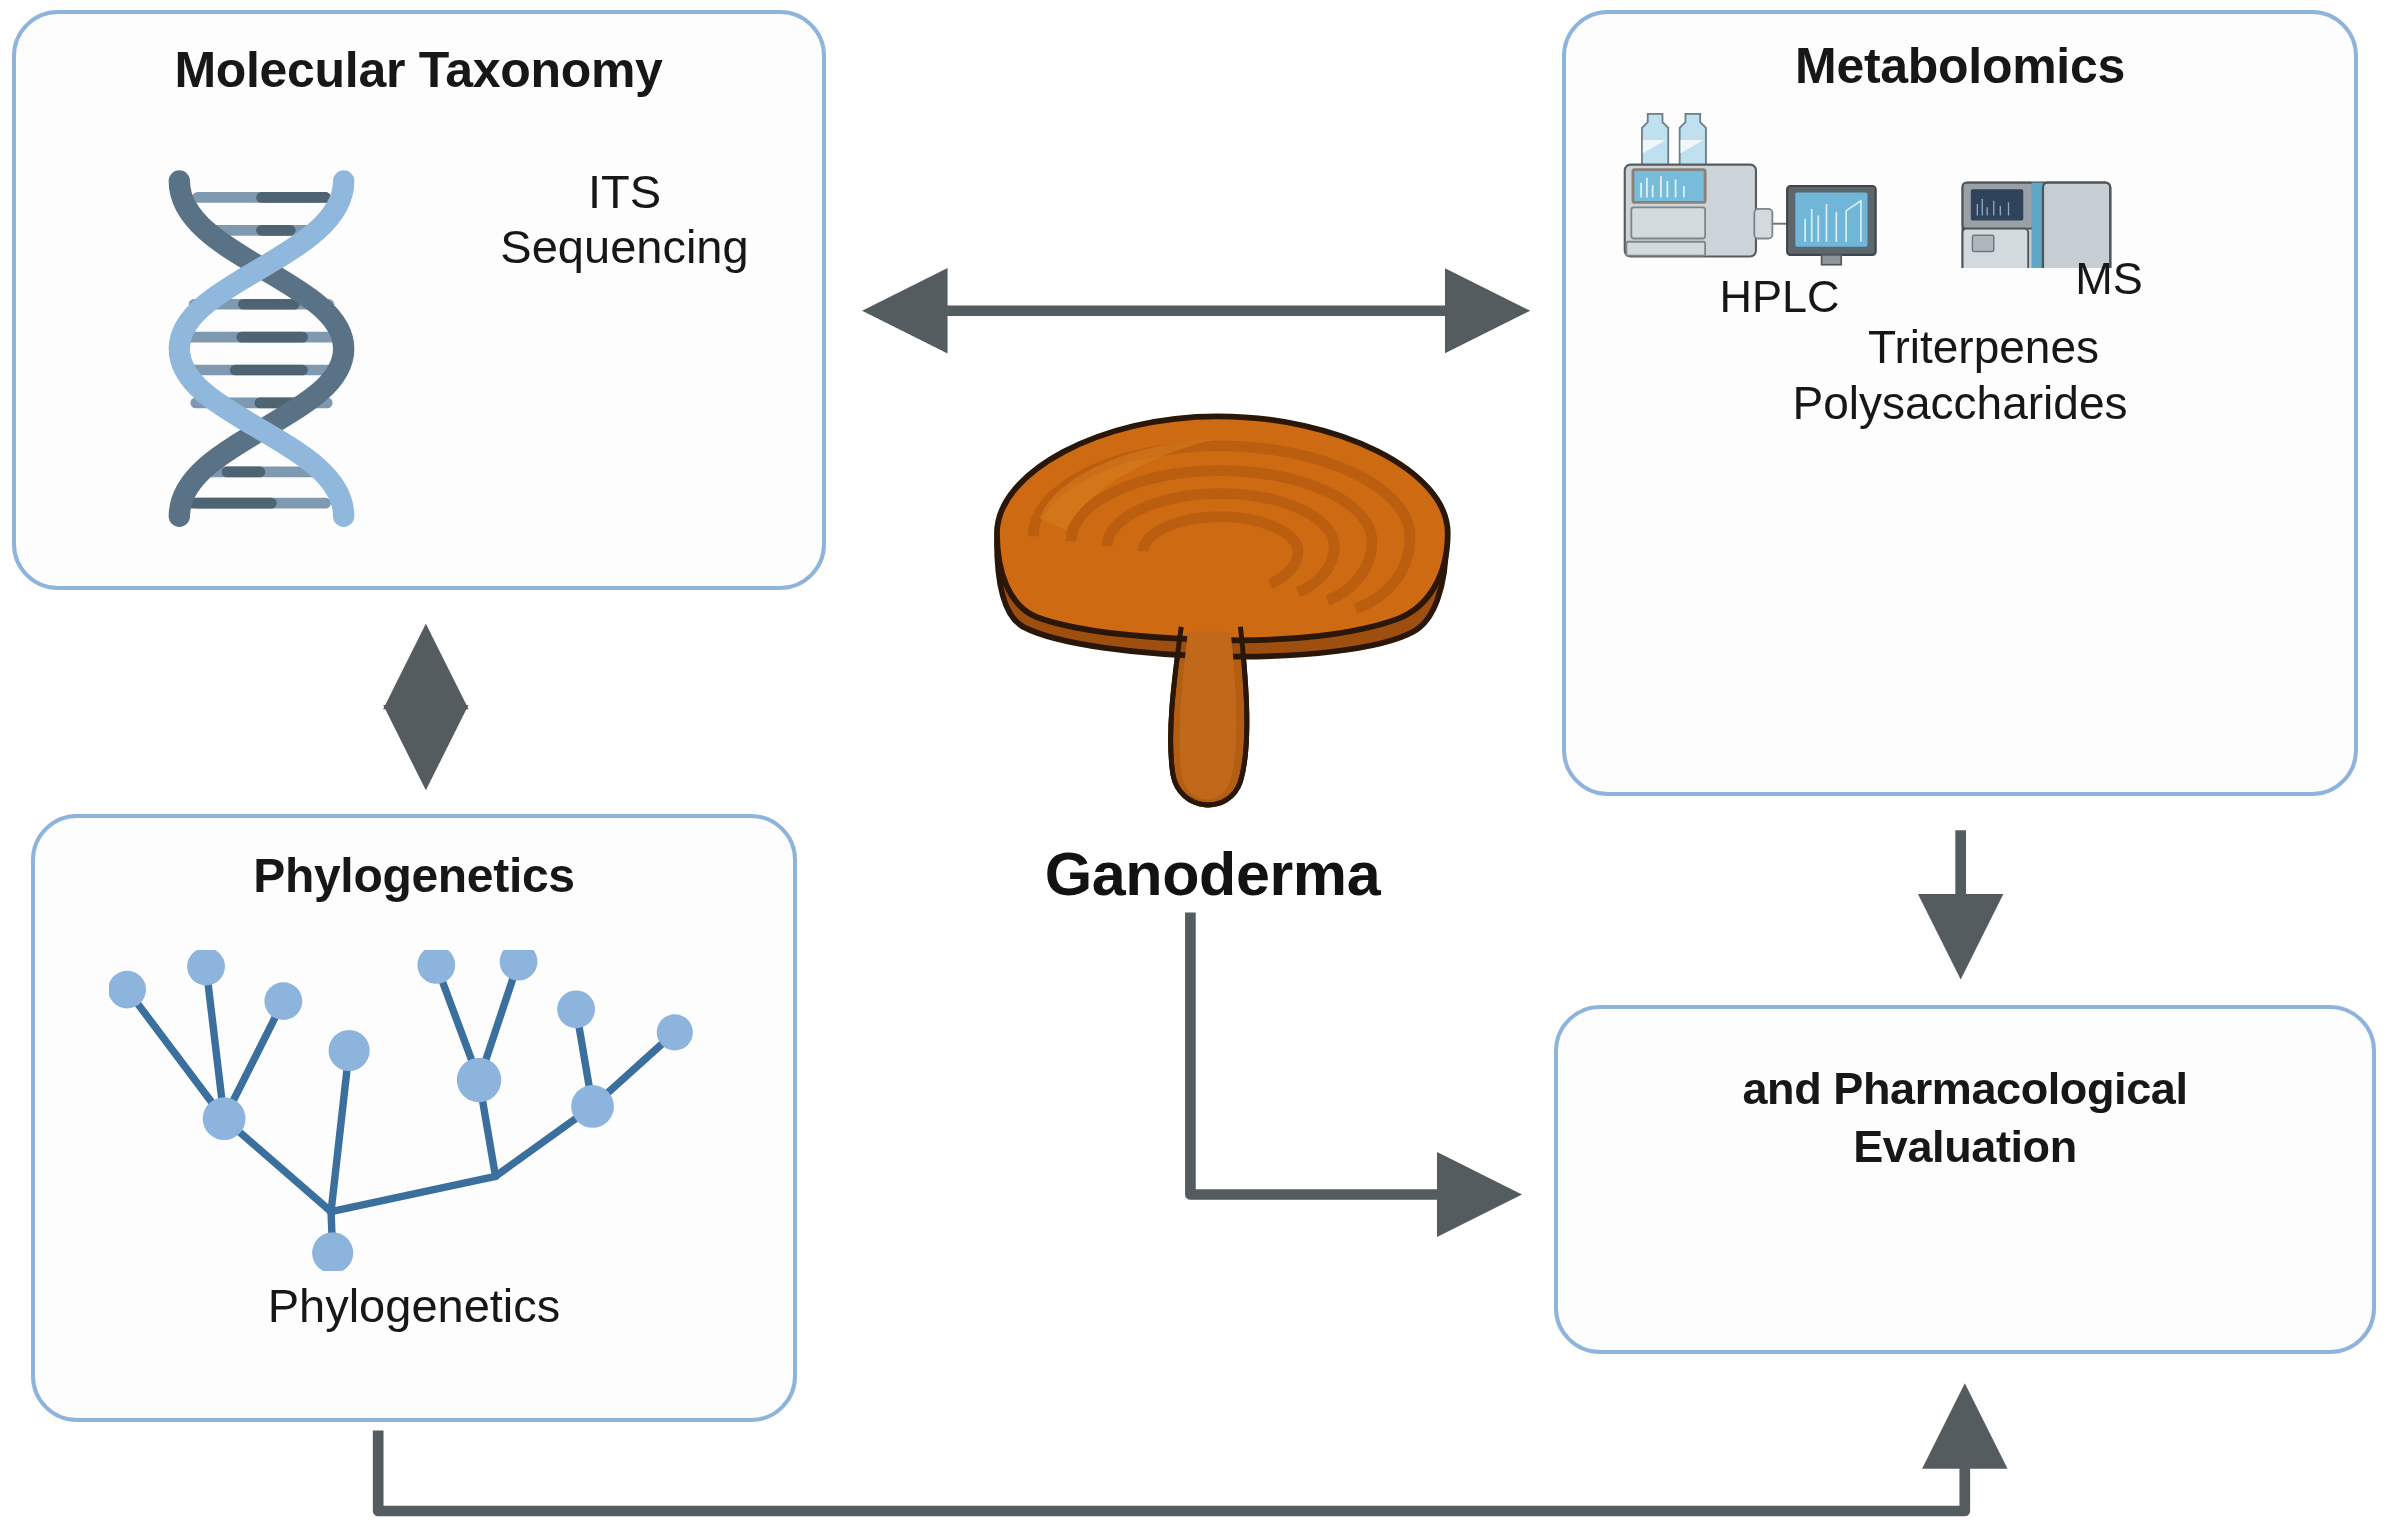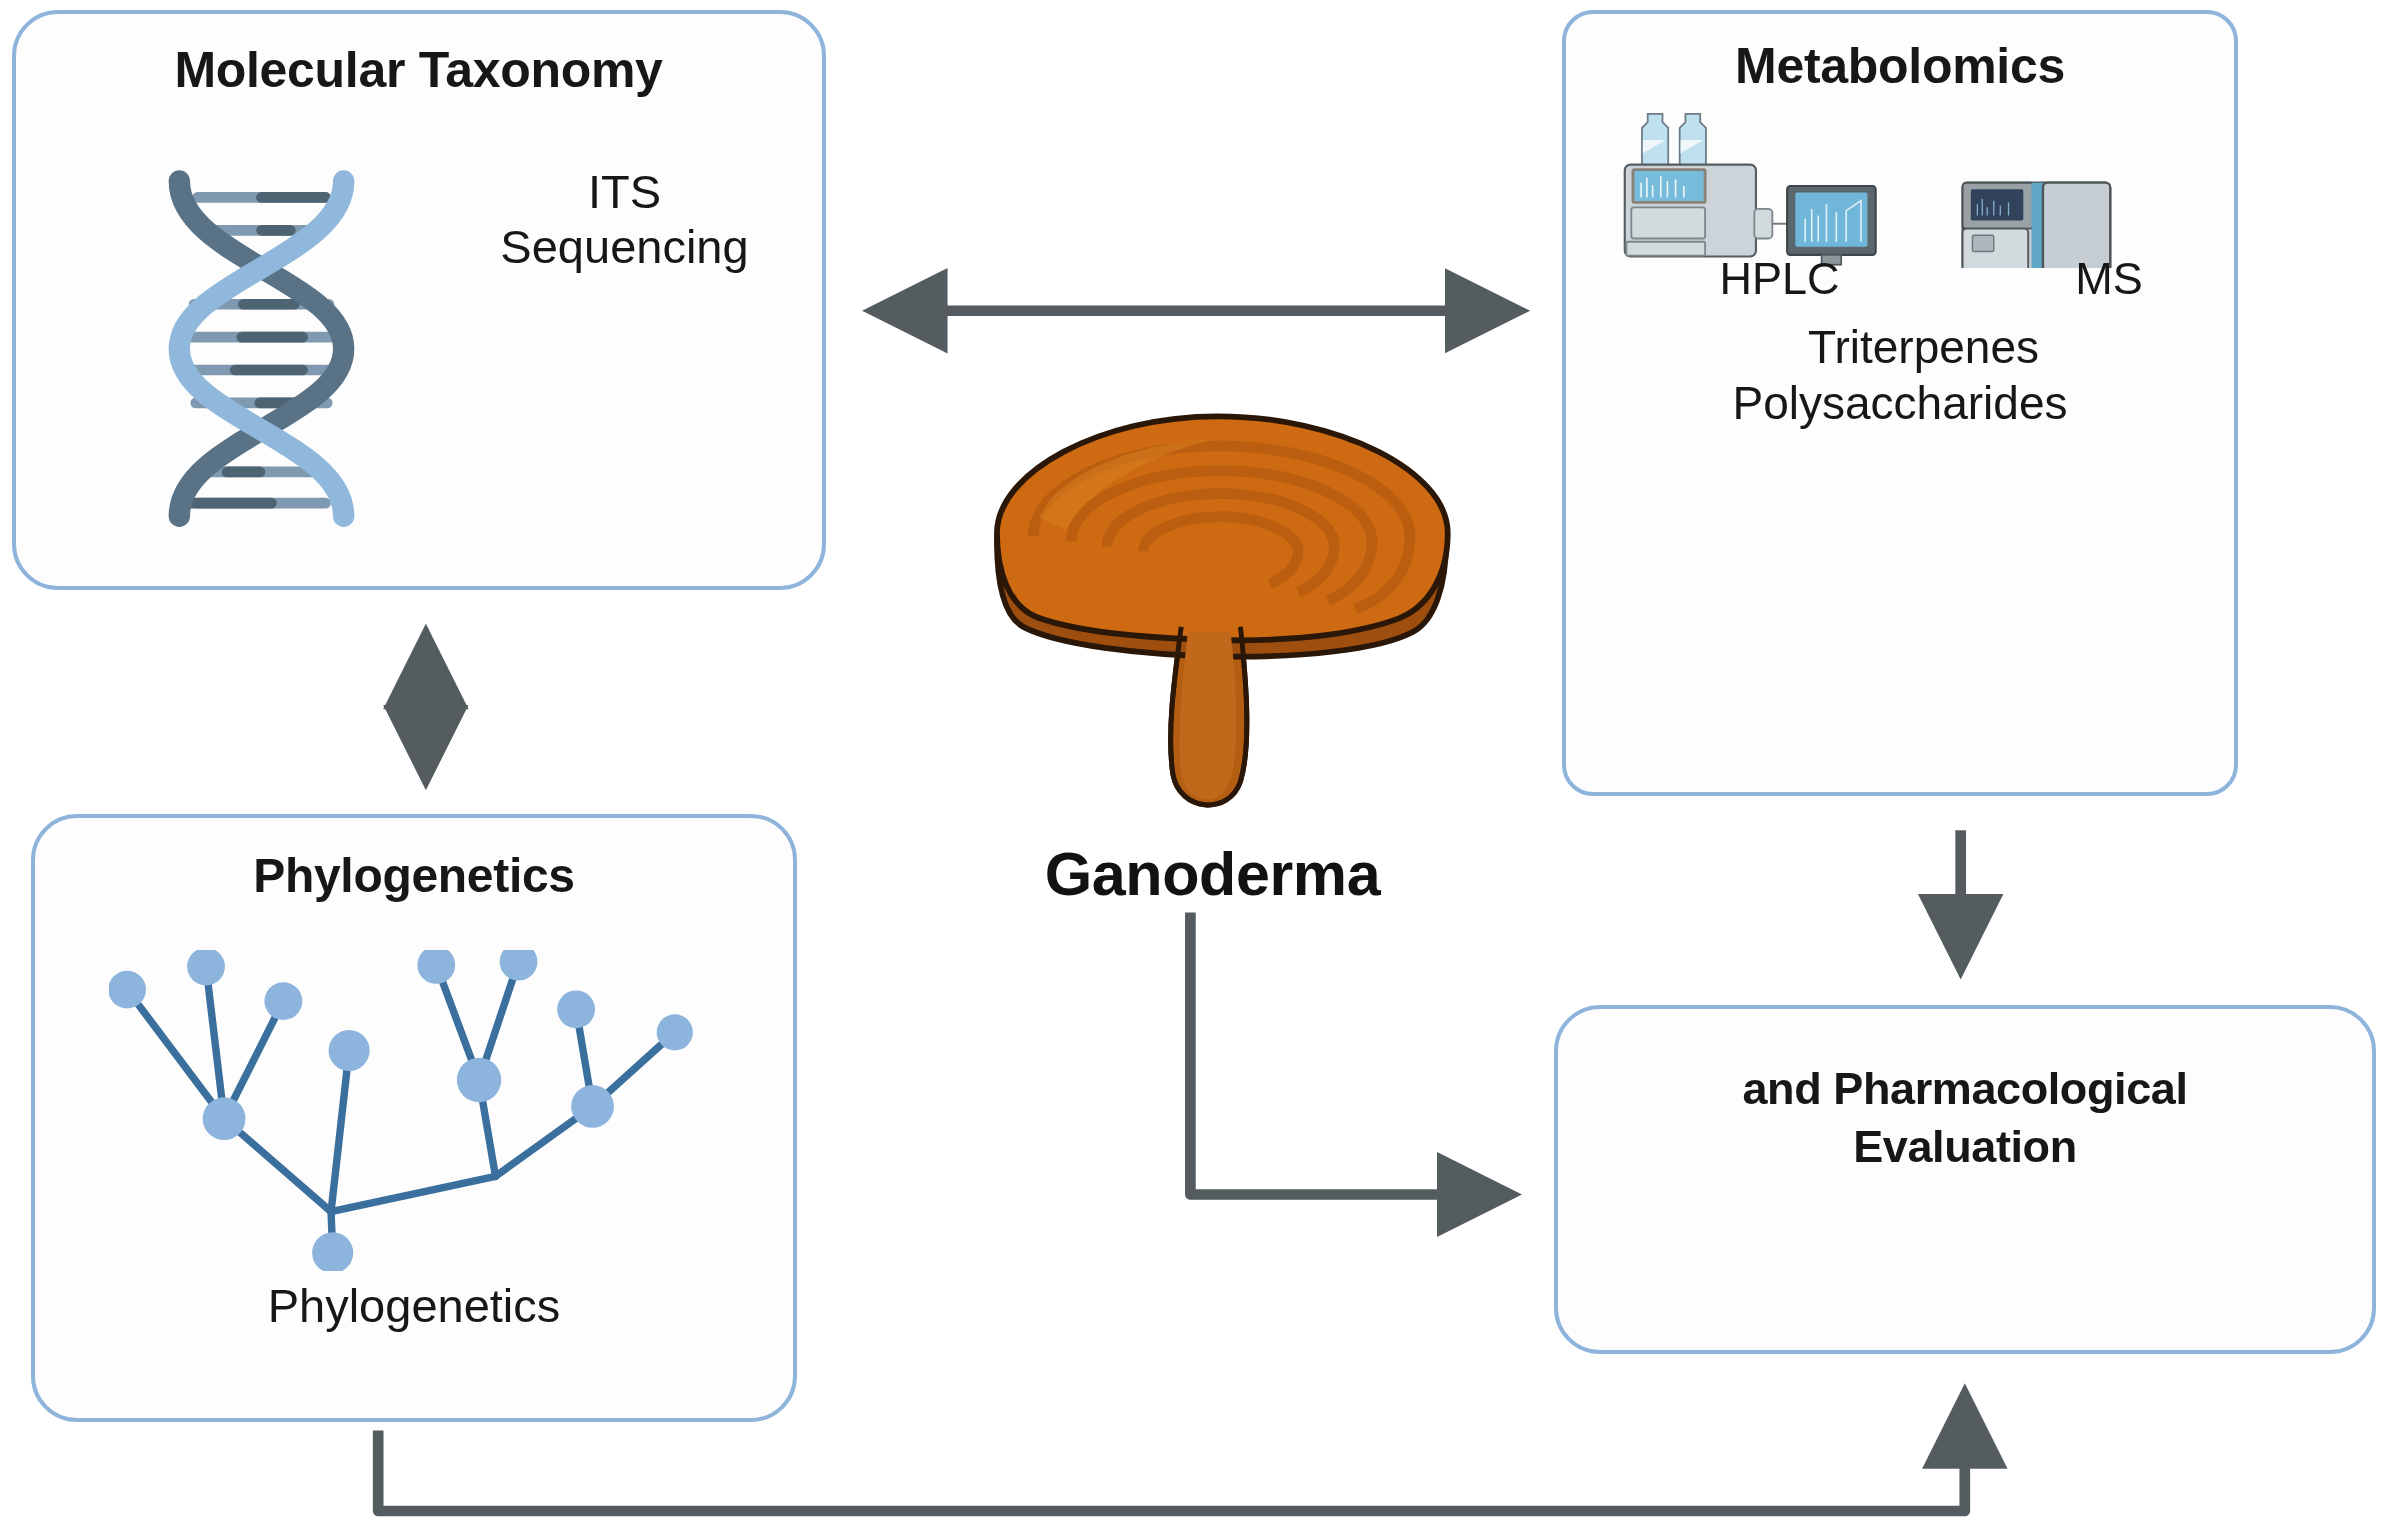--- a/index.html
+++ b/index.html
@@ -17,21 +17,21 @@
   }
   
   .panel{
     position:absolute;
     background:#fdfdfd;
     border:4.1px solid #8fb4dc;
     border-radius:46px;
     box-sizing:border-box;
   }
   #panel-molecular-taxonomy{ left:11.5px;  top:10px;   width:814px;  height:580px; }
-  #panel-metabolomics{       left:1562px;top:10px;   width:676px;  height:786px;border-radius:31px; }
+  #panel-metabolomics{       left:1562px;top:10px;   width:796px;  height:786px; }
   #panel-phylogenetics{      left:31px;  top:814px;  width:766px;  height:608px; }
   #panel-outcome{            left:1554px;top:1005px; width:822px; height:349px; }
 
   
   .panel-title{
     position:absolute;
     left:0; right:0;
     text-align:center;
     font-weight:bold;
     color:#171717;
@@ -47,21 +47,21 @@
     color:#171717;
     font-weight:400;
     line-height:1.18;
     text-align:center;
   }
 
   #label-its{
     left:428px; top:150px; width:362px;
     font-size:47px;
   }
-  #label-hplc{ left:82px; top:238px; width:263px; font-size:45px; }
+  #label-hplc{ left:82px; top:256px; width:263px; font-size:45px; }
   #label-ms{   left:436px; top:238px; width:214px; font-size:45px; }
   #label-triterpenes{      left:0; right:0; top:306px; font-size:46px;padding-left:47px; }
   #label-polysaccharides{  left:0; right:0; top:362px; font-size:46px; }
   #label-phylo-caption{    left:0; right:0; top:460px; font-size:47px; }
 
   #label-outcome{
     position:absolute;
     left:30px; right:30px; top:51px;
     text-align:center;
     font-weight:bold;

